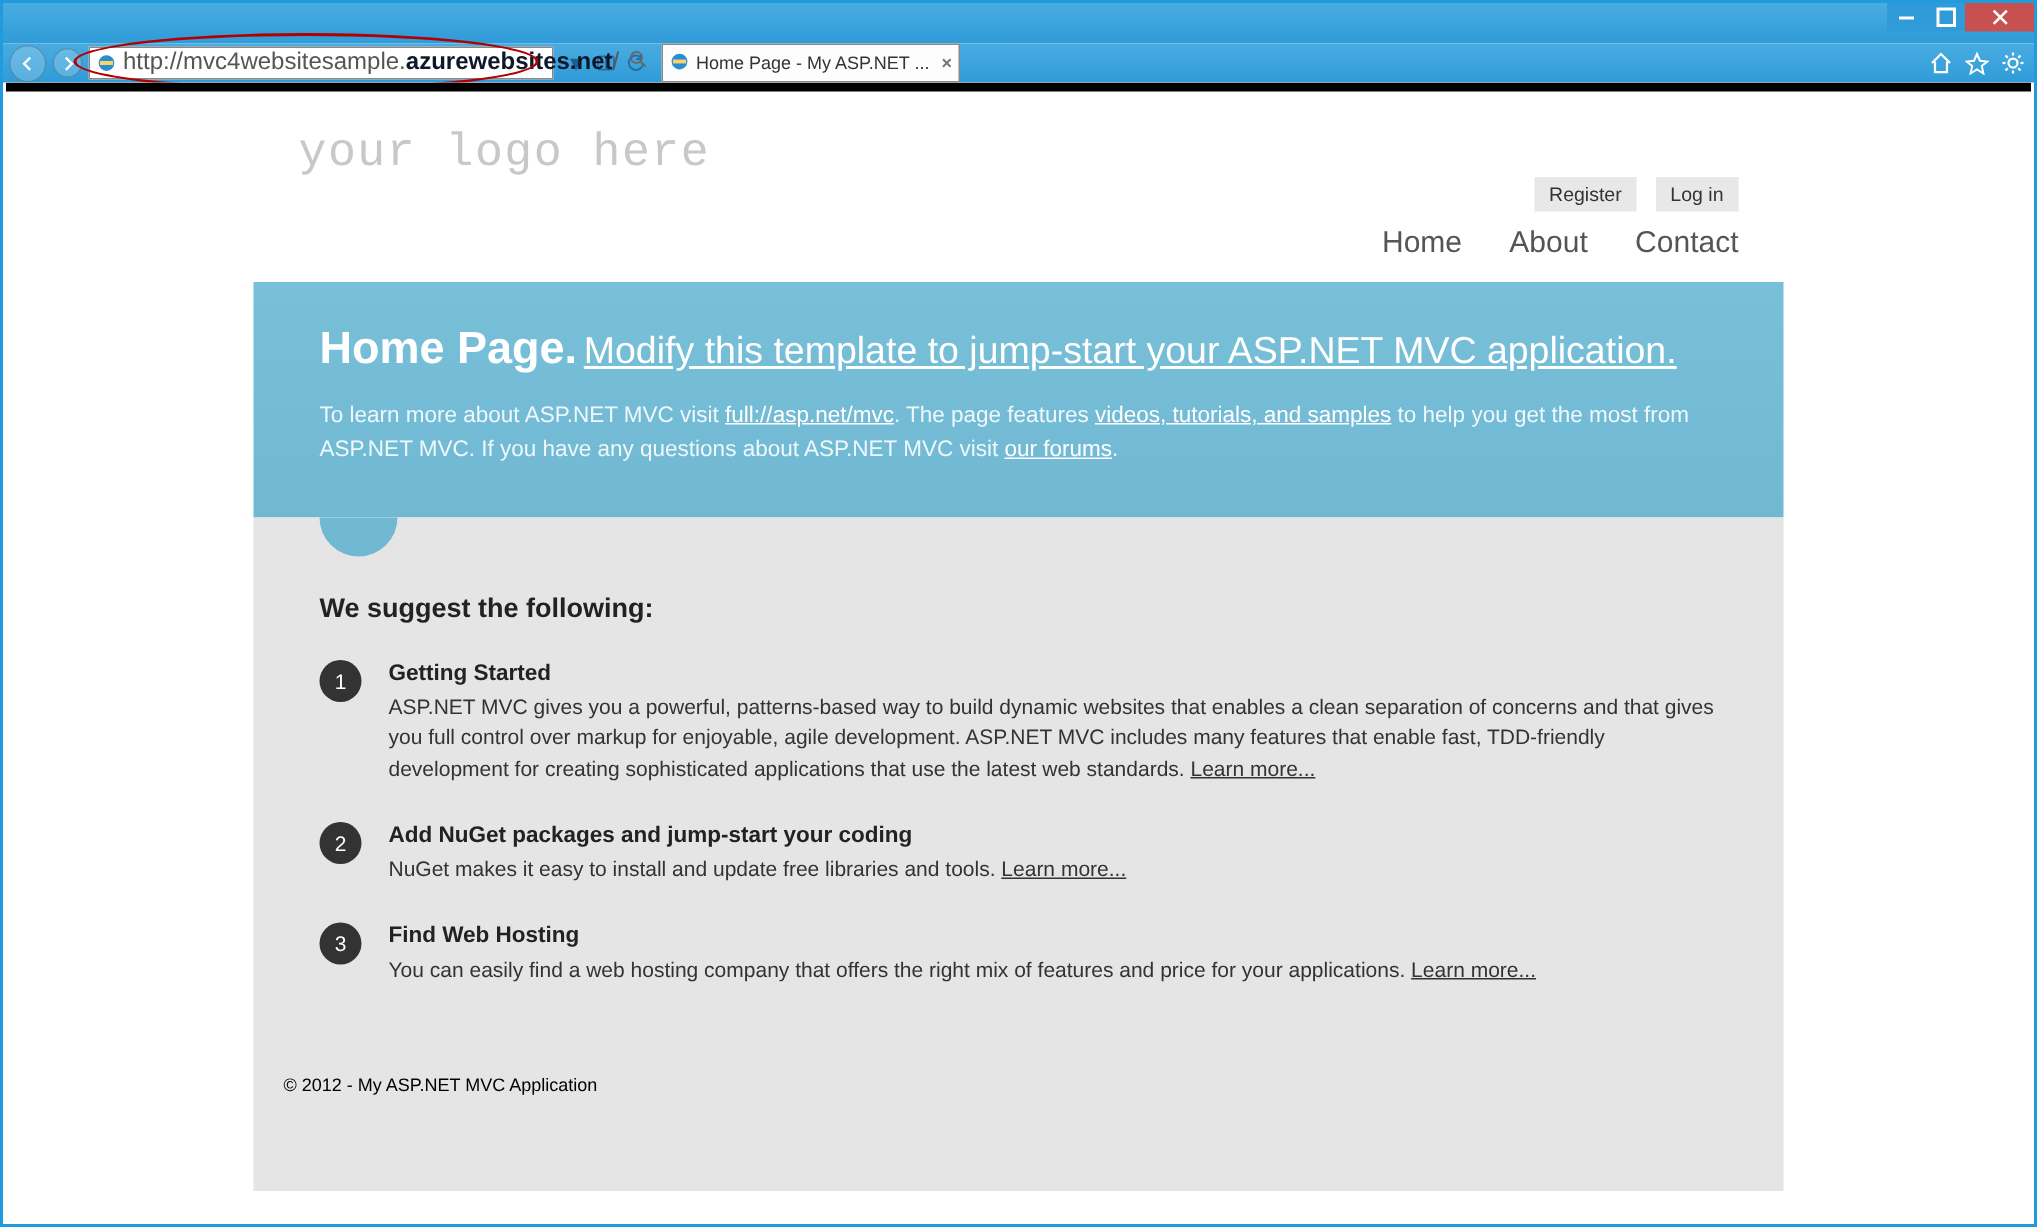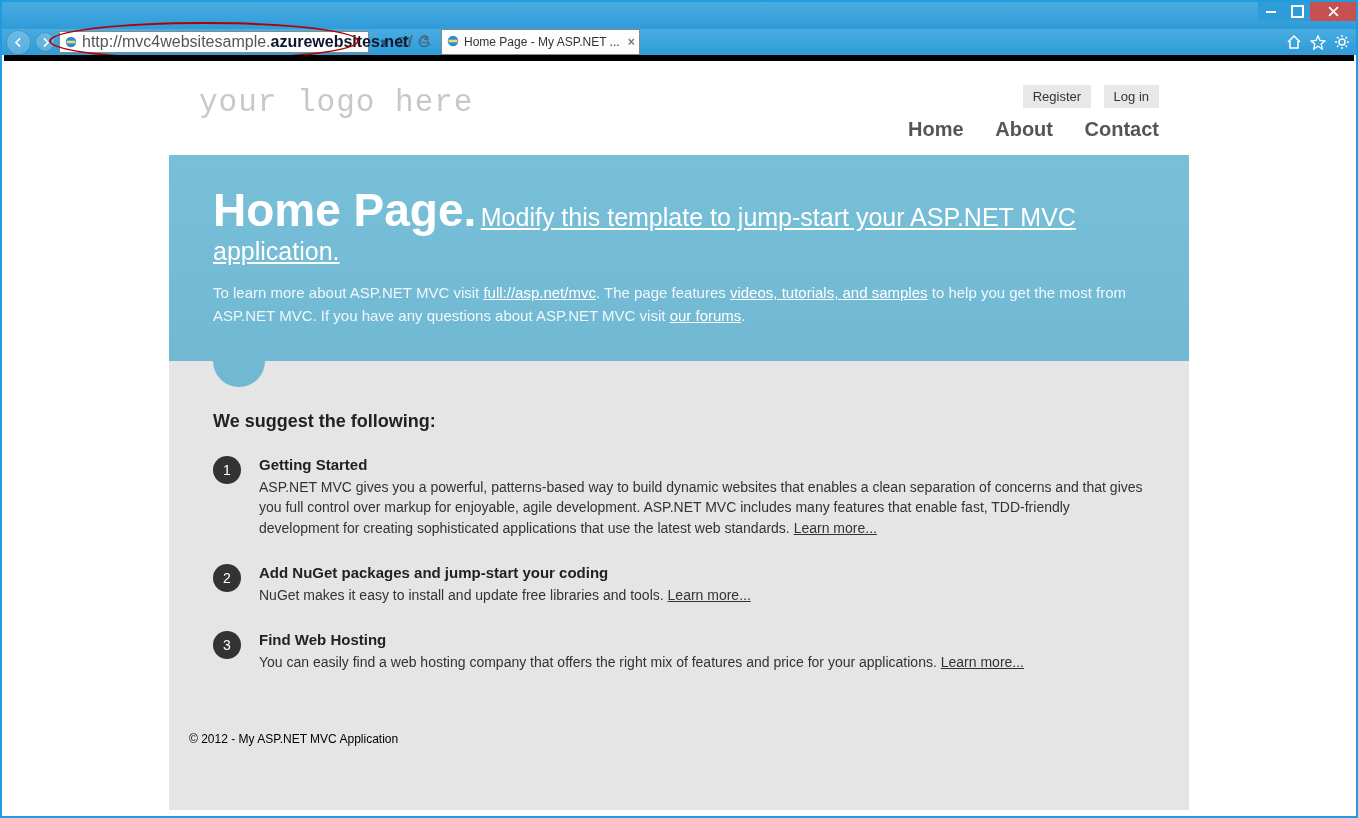--- a/index.html
+++ b/index.html
@@ -32,26 +32,26 @@
   .navbar-spacer{flex:1;}
   .nav-tool{ width:20px; height:20px; color:#fff; display:flex; align-items:center; justify-content:center;}
   .nav-tool svg{width:16px;height:16px;}
   
   .viewport{ position:absolute; top:53px; left:2px; right:2px; bottom:2px; background:#fff; overflow:hidden;}
   .blackbar{ height:6px; background:#000;}
   .page{ width:1020px; margin:0 auto;}
   .page-header{ display:flex; justify-content:space-between; align-items:flex-start; padding:24px 30px 0 30px;}
   .logo{ font-family:"Consolas","Courier New",monospace; font-size:31px; color:#c8c8c8; letter-spacing:1px;}
   .acct-nav{ text-align:right;}
-  .acct-links a{ display:inline-block; background:#e8e8e8; padding:4px 10px; margin-left:8px; font-size:13px; color:#333; text-decoration:none;}
+  .acct-links a{ display:inline-block; background:#e8e8e8; padding:4px 10px; margin-left:8px; font-size:13px; color:#333; text-decoration:none;margin-top:33px;}
   .main-nav{ margin-top:10px; font-size:20px; color:#555;}
-  .main-nav a{ margin-left:26px; color:#555; text-decoration:none; font-weight:700;}
+  .main-nav a{ margin-left:26px; color:#555; text-decoration:none; font-weight:400;}
   
   .hero{ background:linear-gradient(#78bfd8 0%, #71b9d3 100%); color:#fff; padding:28px 44px 34px 44px; margin-top:14px;}
-  .hero h1{ font-size:46px; font-weight:700; display:inline;}
+  .hero h1{ font-size:30px; font-weight:700; display:inline;}
   .hero .sub{ font-size:25px; font-weight:300;text-decoration:underline;}
   .hero p{ margin-top:16px; font-size:15px; line-height:1.5; max-width:920px; color:#eef8fc;}
   .hero a{ color:#fff; text-decoration:underline;}
   
   .content-wrap{ background:#e5e5e5; padding:0 0 40px 0; position:relative;}
   .bump{ width:52px; height:26px; background:#71b9d3; border-radius:0 0 52px 52px; margin-left:44px;}
   .content{ padding:24px 44px 10px 44px;}
   .content h2{ font-size:18px; color:#222; font-weight:700; margin-bottom:24px;}
   .item{ display:flex; gap:18px; margin-bottom:26px;}
   .num{ flex:0 0 28px; width:28px; height:28px; border-radius:50%; background:#333; color:#fff; display:flex; align-items:center; justify-content:center; font-size:14px;}

